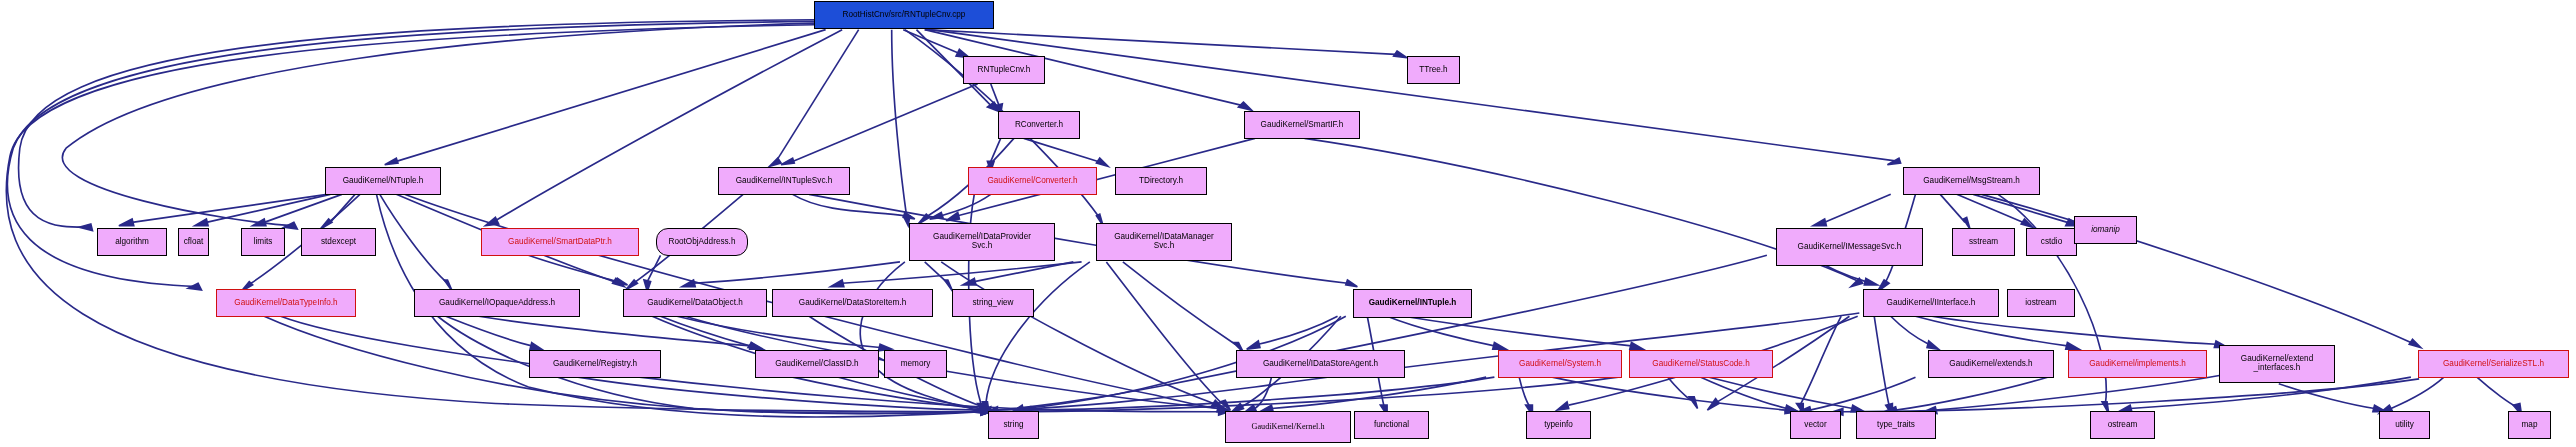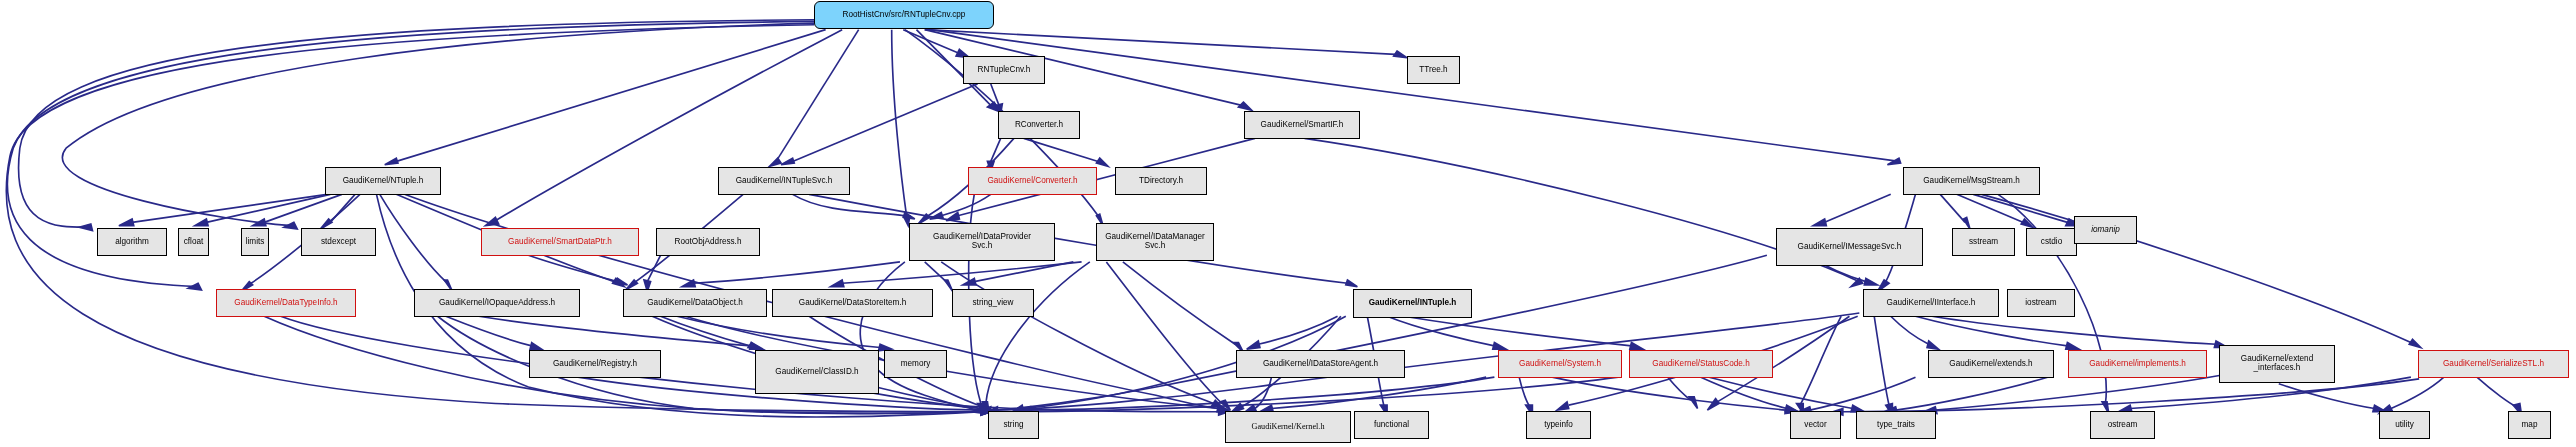--- a/index.html
+++ b/index.html
@@ -3,33 +3,33 @@
 <meta charset="utf-8">
 <style>
   html, body { margin:0; padding:0; background:#ffffff; }
   body { width:2576px; height:448px; position:relative;
          font-family:"Liberation Sans", sans-serif; overflow:hidden; }
   #graph { position:absolute; left:0; top:0; width:2576px; height:448px; }
   .node {
     position:absolute;
     box-sizing:border-box;
     border:0.7px solid #000000;
-    background:#e5e5e5;
+    background:#f0abfc;
     color:#000000;
     font-size:8.2px;
     line-height:1.05;
     text-align:center;
     white-space:pre;
     display:flex;
     align-items:center;
     justify-content:center;
     padding:0 1.4px;
   }
   .node.red { border-color:#d01010; color:#d01010; }
-  .node.gray { background:#7dd3fc; border-color:#000000;border-radius:6px; }
+  .node.gray { background:#1d4ed8; border-color:#000000; }
   svg { position:absolute; left:0; top:0; overflow:visible; }
   svg path { fill:none; stroke:#292989; stroke-width:1; }
   svg polygon { fill:#292989; stroke:#292989; stroke-width:1; }
 </style>
 </head>
 <body>
 
 <div id="graph">
 
 <svg width="2576" height="448" viewBox="0 0 1560 272" preserveAspectRatio="none">
@@ -338,44 +338,44 @@
 <div class="node" style="left:1244px; top:111px; width:116px; height:28px;">GaudiKernel/SmartIF.h</div>
 
 <div class="node" style="left:325px; top:167px; width:116px; height:28px;">GaudiKernel/NTuple.h</div>
 <div class="node" style="left:718px; top:167px; width:132px; height:28px;">GaudiKernel/INTupleSvc.h</div>
 <div class="node red" style="left:968px; top:167px; width:129px; height:28px;">GaudiKernel/Converter.h</div>
 <div class="node" style="left:1115px; top:167px; width:92px; height:28px;">TDirectory.h</div>
 <div class="node" style="left:1903px; top:167px; width:137px; height:28px;">GaudiKernel/MsgStream.h</div>
 
 <div class="node" style="left:97px; top:228px; width:70px; height:28px;">algorithm</div>
 <div class="node" style="left:178px; top:228px; width:31px; height:28px;">cfloat</div>
-<div class="node" style="left:241px; top:228px; width:28px; height:28px;">limits</div>
+<div class="node" style="left:241px; top:228px; width:44px; height:28px;">limits</div>
 <div class="node" style="left:301px; top:228px; width:75px; height:28px;">stdexcept</div>
 <div class="node red" style="left:481px; top:228px; width:158px; height:28px;">GaudiKernel/SmartDataPtr.h</div>
-<div class="node" style="left:656px; top:228px; width:104px; height:28px;">RootObjAddress.h</div>
+<div class="node" style="left:656px; top:228px; width:92px; height:28px;border-radius:12px;">RootObjAddress.h</div>
 <div class="node" style="left:909px; top:223px; width:146px; height:38px;">GaudiKernel/IDataProvider
 Svc.h</div>
-<div class="node" style="left:1096px; top:223px; width:118px; height:38px;">GaudiKernel/IDataManager
+<div class="node" style="left:1096px; top:223px; width:136px; height:38px;">GaudiKernel/IDataManager
 Svc.h</div>
 <div class="node" style="left:1776px; top:228px; width:147px; height:38px;">GaudiKernel/IMessageSvc.h</div>
 <div class="node" style="left:1952px; top:228px; width:63px; height:28px;text-align:right;">sstream</div>
 <div class="node" style="left:2026px; top:228px; width:51px; height:28px;">cstdio</div>
 <div class="node" style="left:2074px; top:216px; width:63px; height:28px;font-style:italic;">iomanip</div>
 
 <div class="node red" style="left:216px; top:289px; width:140px; height:28px;">GaudiKernel/DataTypeInfo.h</div>
 <div class="node" style="left:414px; top:289px; width:166px; height:28px;">GaudiKernel/IOpaqueAddress.h</div>
 <div class="node" style="left:623px; top:289px; width:144px; height:28px;">GaudiKernel/DataObject.h</div>
 <div class="node" style="left:772px; top:289px; width:161px; height:28px;">GaudiKernel/DataStoreItem.h</div>
 <div class="node" style="left:952px; top:289px; width:82px; height:28px;">string_view</div>
 <div class="node" style="left:1353px; top:289px; width:119px; height:29px;font-weight:bold;">GaudiKernel/INTuple.h</div>
 <div class="node" style="left:1863px; top:289px; width:136px; height:28px;">GaudiKernel/IInterface.h</div>
 <div class="node" style="left:2007px; top:289px; width:68px; height:28px;">iostream</div>
 
 <div class="node" style="left:529px; top:350px; width:132px; height:28px;">GaudiKernel/Registry.h</div>
-<div class="node" style="left:755px; top:350px; width:124px; height:44px;">GaudiKernel/ClassID.h</div>
+<div class="node" style="left:755px; top:350px; width:124px; height:28px;">GaudiKernel/ClassID.h</div>
 <div class="node" style="left:884px; top:350px; width:63px; height:28px;">memory</div>
 <div class="node" style="left:1236px; top:350px; width:169px; height:28px;">GaudiKernel/IDataStoreAgent.h</div>
 <div class="node red" style="left:1498px; top:350px; width:124px; height:28px;">GaudiKernel/System.h</div>
 <div class="node red" style="left:1629px; top:350px; width:144px; height:28px;">GaudiKernel/StatusCode.h</div>
 <div class="node" style="left:1928px; top:350px; width:126px; height:28px;">GaudiKernel/extends.h</div>
 <div class="node red" style="left:2068px; top:350px; width:139px; height:28px;">GaudiKernel/implements.h</div>
 <div class="node" style="left:2219px; top:345px; width:116px; height:38px;">GaudiKernel/extend
 _interfaces.h</div>
 <div class="node red" style="left:2418px; top:350px; width:151px; height:28px;">GaudiKernel/SerializeSTL.h</div>
 

